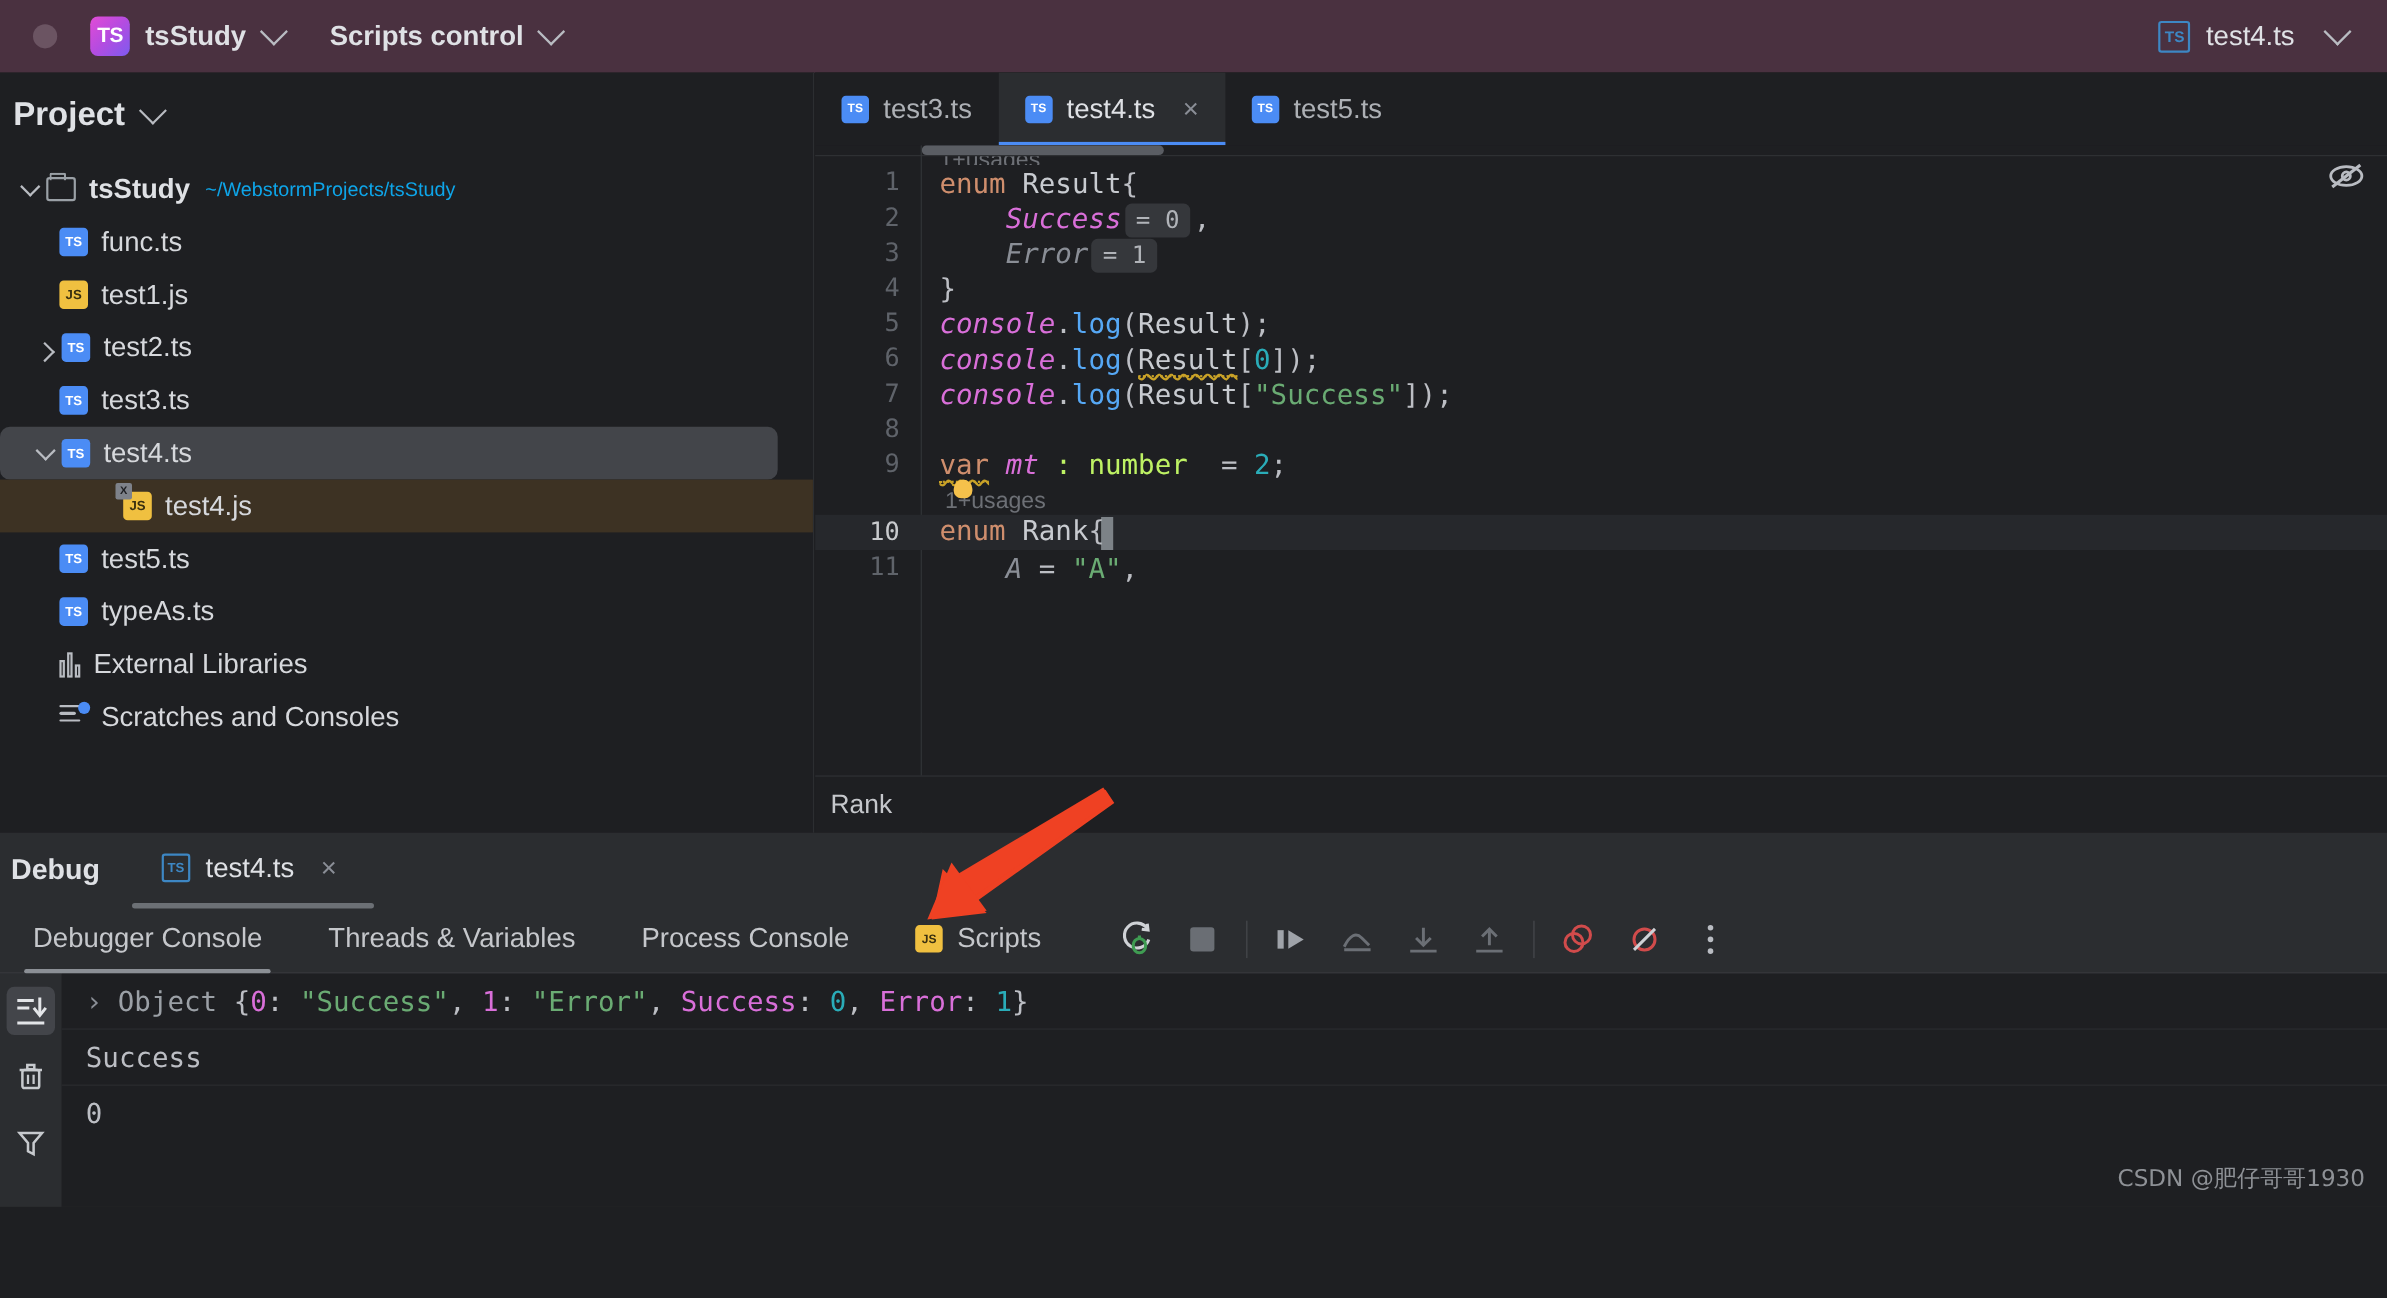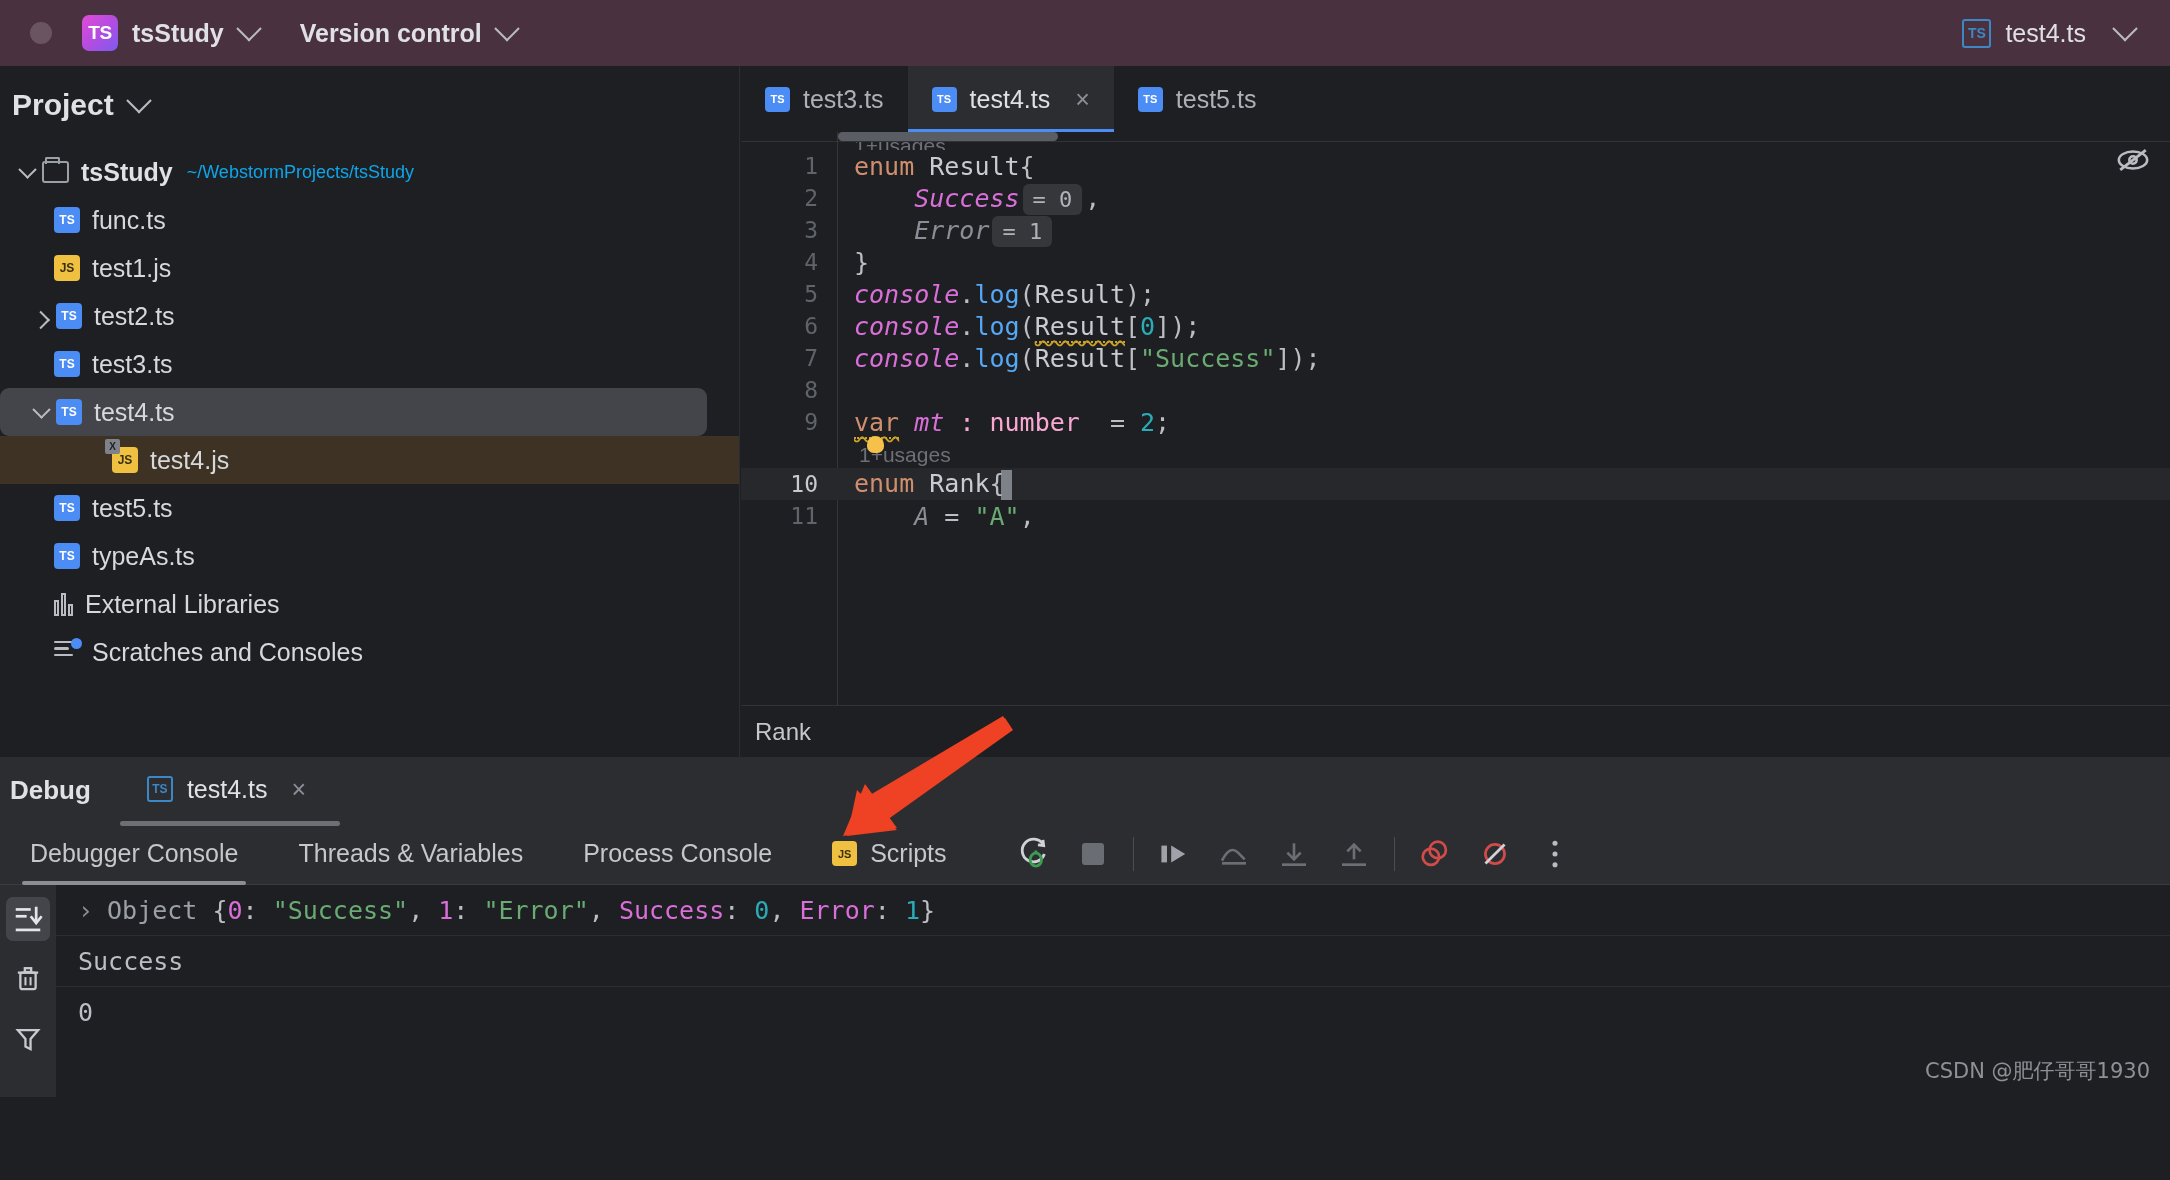--- a/index.html
+++ b/index.html
@@ -174,21 +174,21 @@
     padding-left: 16px; font-family: "DejaVu Sans Mono", monospace;
     font-size: 25px; color: #bcbec4; white-space: pre;
   }
   .kw { color: #cf8e6d; }
   .ident { color: #c8cbd0; }
   .field { color: #d96fd9; font-style: italic; }
   .fieldgray { color: #8a8e96; font-style: italic; }
   .fn { color: #56a8f5; }
   .num { color: #2aacb8; }
   .str { color: #6aab73; }
-  .gray { color: #f9a8d4; margin-top: 48px; }
+  .gray { color: #bef264; margin-top: 48px; }
   .punc { color: #bcbec4; }
   .inlay {
     background: #35373b; color: #b0b3b8; border-radius: 6px;
     padding: 3px 10px; font-size: 22px; margin: 0 3px;
   }
   .squiggle {
     border-bottom: 2px dotted #c9a227; position: relative;
     text-decoration: underline wavy #c9a227 1.5px; text-underline-offset: 5px;
   }
   .usage-hint {
@@ -285,21 +285,21 @@
 <div id="app">
 
   <div class="titlebar">
     <div class="titlebar-left">
       <div class="traffic-dot"></div>
       <div class="proj-badge">TS</div>
       <div class="proj-name">tsStudy</div>
       <div class="chev-wrap">
           <i class="chev"></i>
         </div>
-      <div class="vcs">Version control</div>
+      <div class="vcs">Scripts control</div>
       <div class="chev-wrap">
           <i class="chev"></i>
         </div>
     </div>
     <div class="titlebar-right">
       <div class="ts-outline">TS</div>
       <div class="run-file">test4.ts</div>
       <div class="chev-wrap">
           <i class="chev"></i>
         </div>

